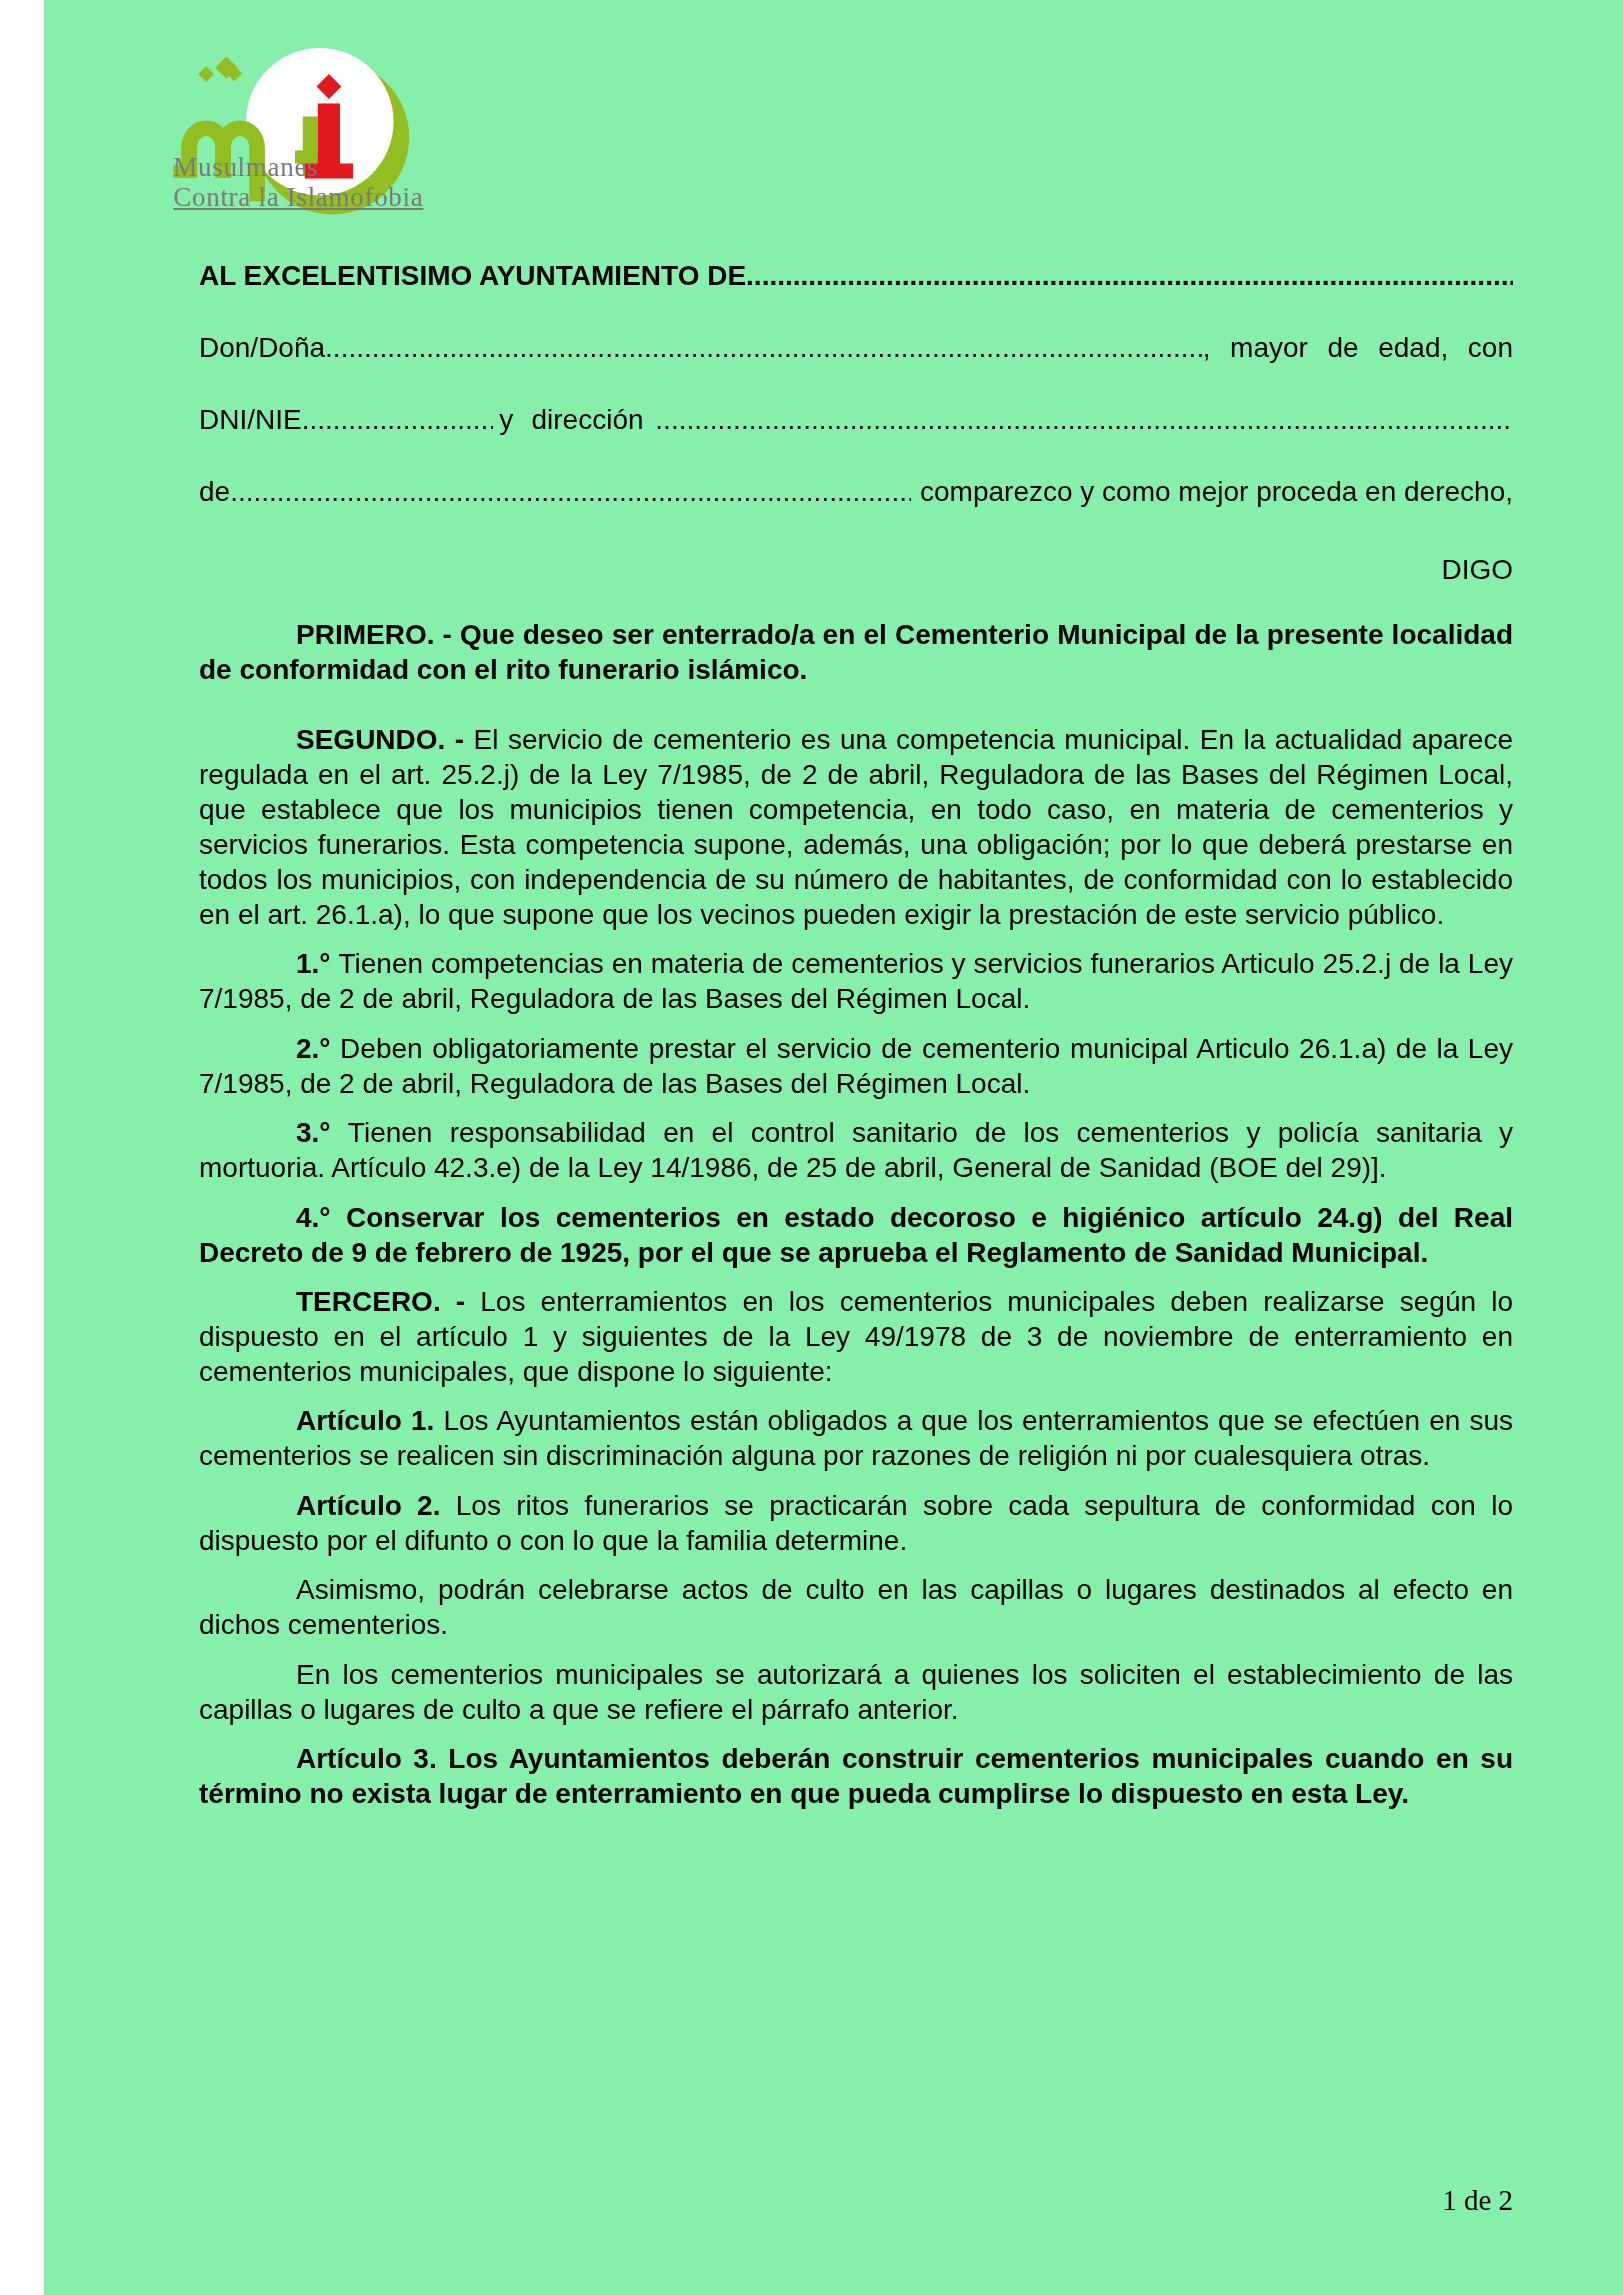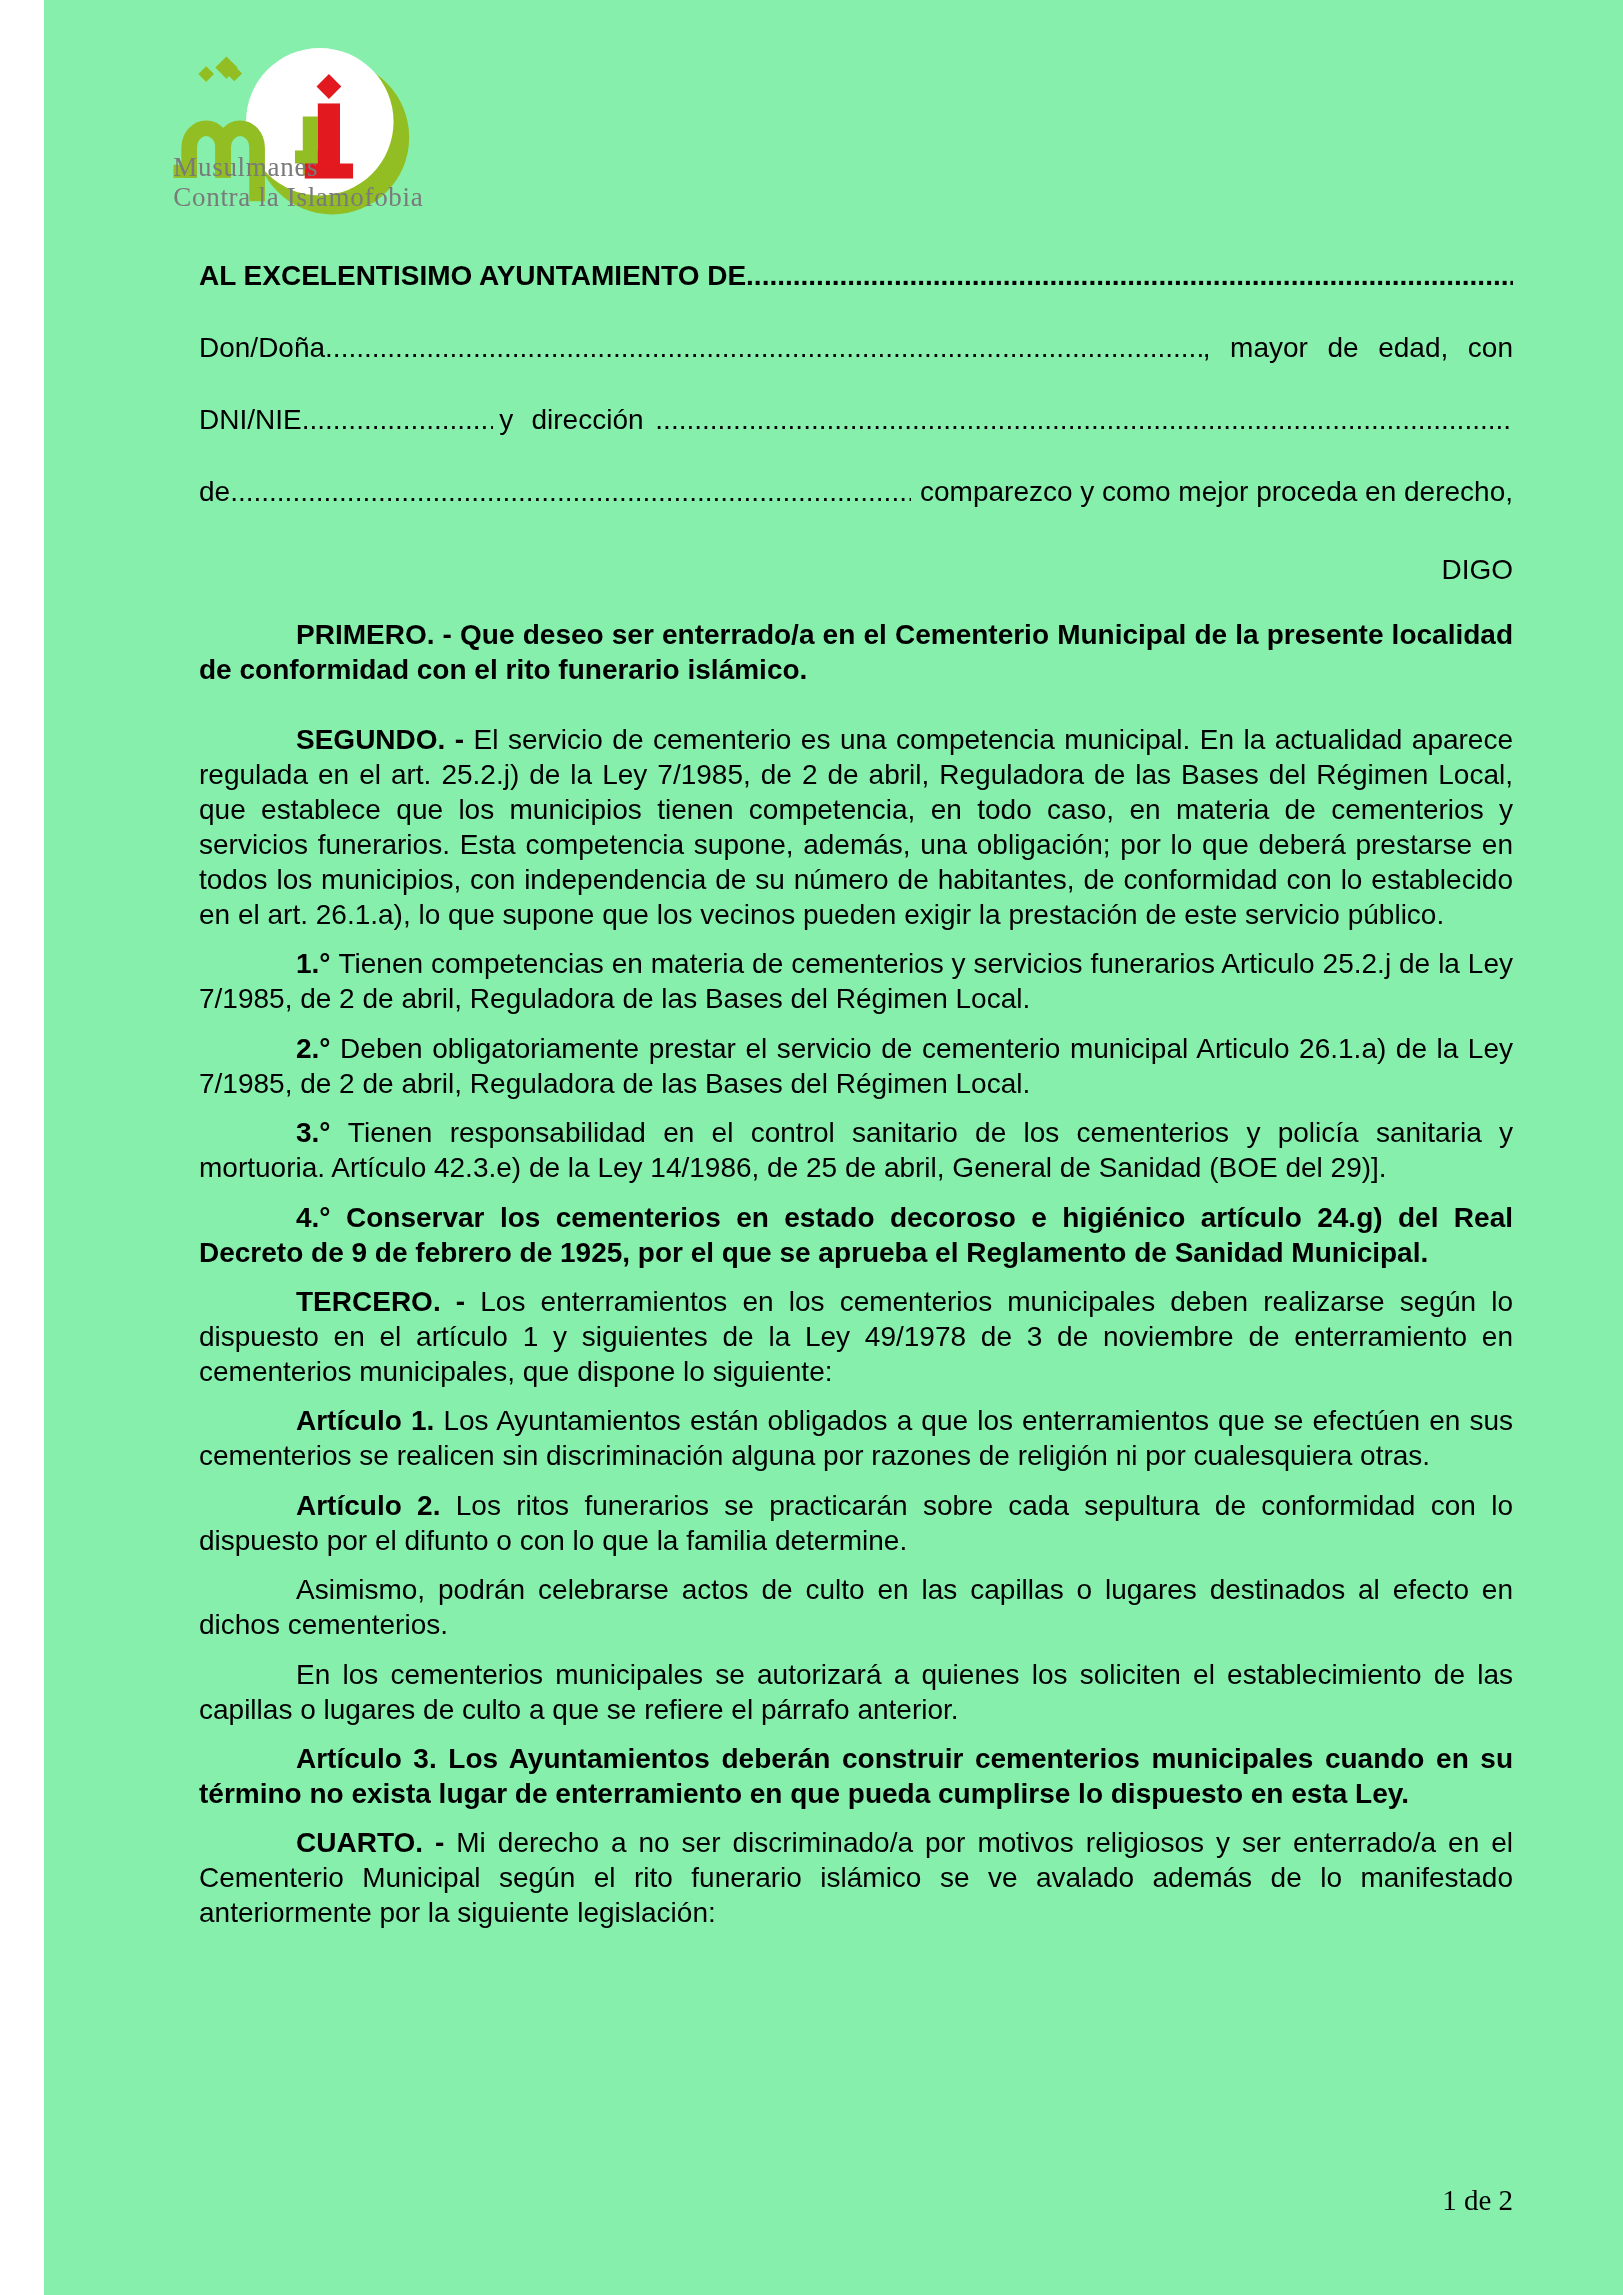--- a/index.html
+++ b/index.html
@@ -25,20 +25,21 @@
     position:absolute;left:1.3px;top:106px;
     font-family:"Liberation Serif","DejaVu Serif",serif;
     font-size:27px;line-height:30px;letter-spacing:0.7px;color:var(--logo-gray);
     white-space:nowrap;
   }
   .logo-text2{
     position:absolute;left:1.3px;top:136px;
     font-family:"Liberation Serif","DejaVu Serif",serif;
     font-size:27px;line-height:30px;letter-spacing:0.7px;color:var(--logo-gray);
     white-space:nowrap;
+    text-decoration:underline;
   }
   
   .content{
     position:absolute;left:155px;top:258px;width:1314px;
     font-size:28px;line-height:35px;
   }
   .header-line{
     display:flex;align-items:stretch;
     font-weight:bold;
     margin-bottom:37px;
@@ -163,20 +164,19 @@
     <p class="para indent"><b class="lead">Artículo 1. </b><span>Los Ayuntamientos están obligados a que los enterramientos que se efectúen en sus cementerios se realicen sin discriminación alguna por razones de religión ni por cualesquiera otras.</span></p>
 
     <p class="para indent"><b class="lead">Artículo 2. </b><span>Los ritos funerarios se practicarán sobre cada sepultura de conformidad con lo dispuesto por el difunto o con lo que la familia determine.</span></p>
 
     <p class="para indent"><b class="lead"></b><span>Asimismo, podrán celebrarse actos de culto en las capillas o lugares destinados al efecto en dichos cementerios.</span></p>
 
     <p class="para indent"><b class="lead"></b><span>En los cementerios municipales se autorizará a quienes los soliciten el establecimiento de las capillas o lugares de culto a que se refiere el párrafo anterior.</span></p>
 
     <p class="para indent bold"><b class="lead">Artículo 3. </b><span>Los Ayuntamientos deberán construir cementerios municipales cuando en su término no exista lugar de enterramiento en que pueda cumplirse lo dispuesto en esta Ley.</span></p>
 
-    <p class="para indent"><b class="lead">CUARTO. - </b><span>Mi derecho a no ser discriminado/a por motivos religiosos y ser enterrado/a en el Cementerio Municipal según el rito funerario islámico se ve avalado además de lo manifestado anteriormente por la siguiente legislación:</span></p>
 
   </div>
 
   <div class="footer">1 de 2</div>
 
 </div>
 
 
 </body></html>

